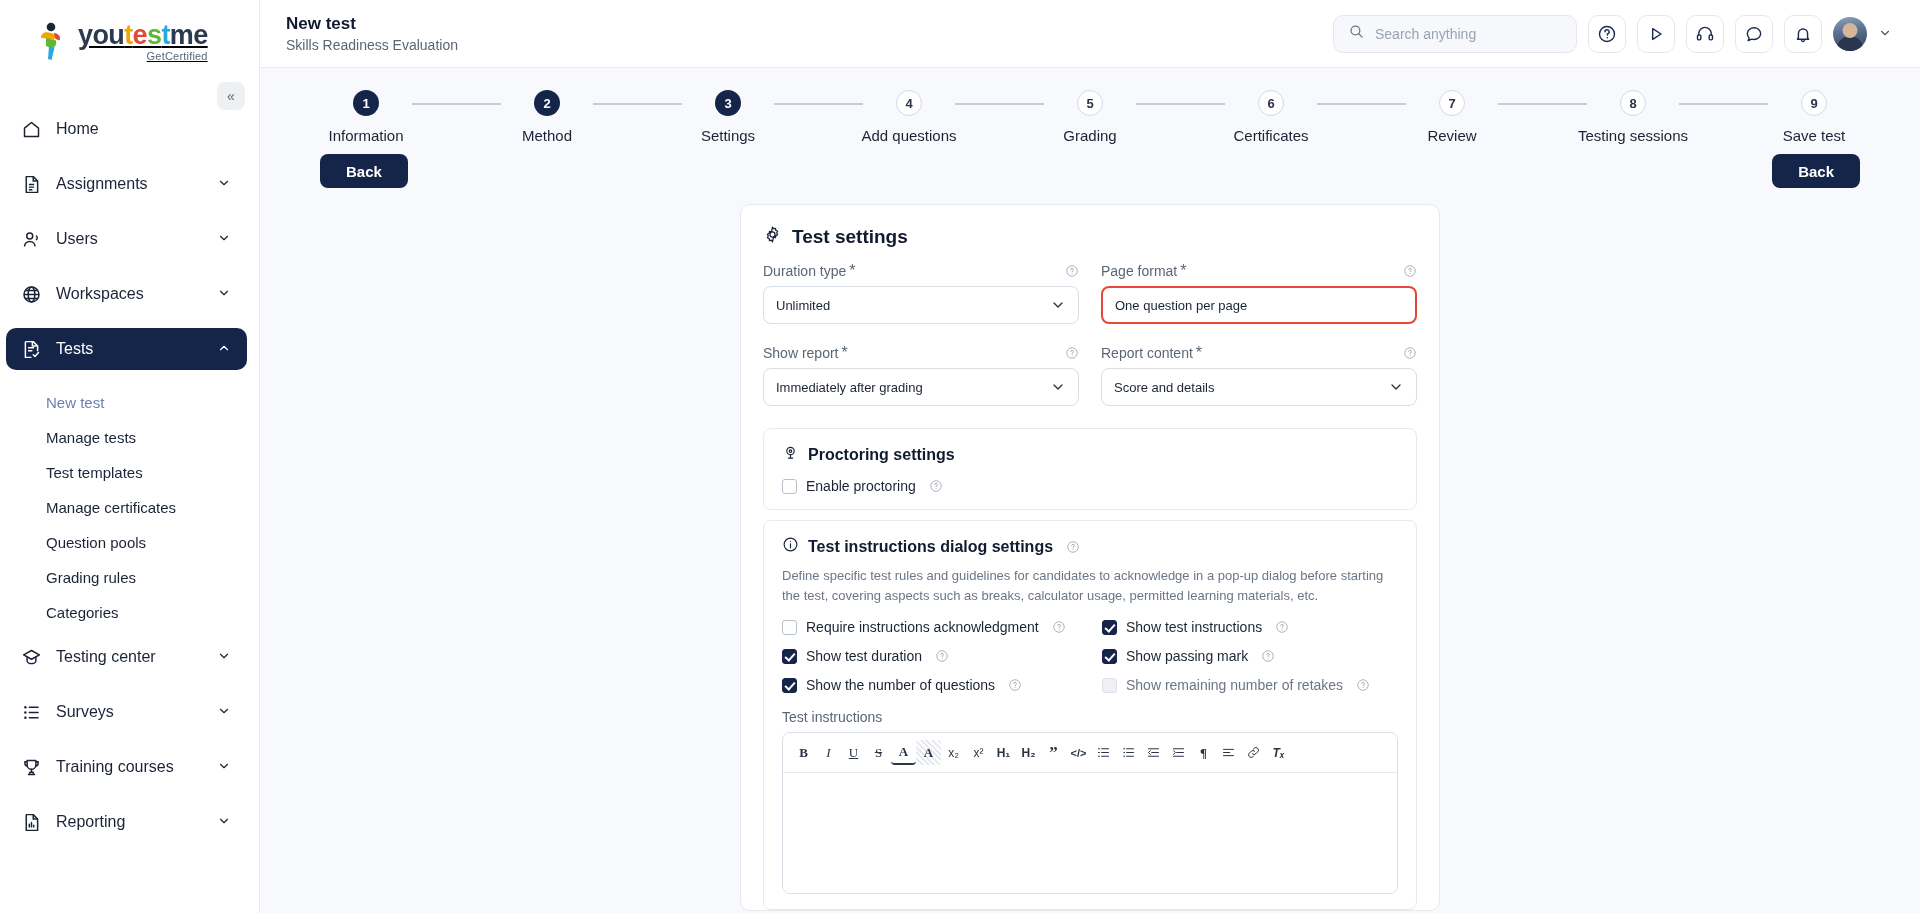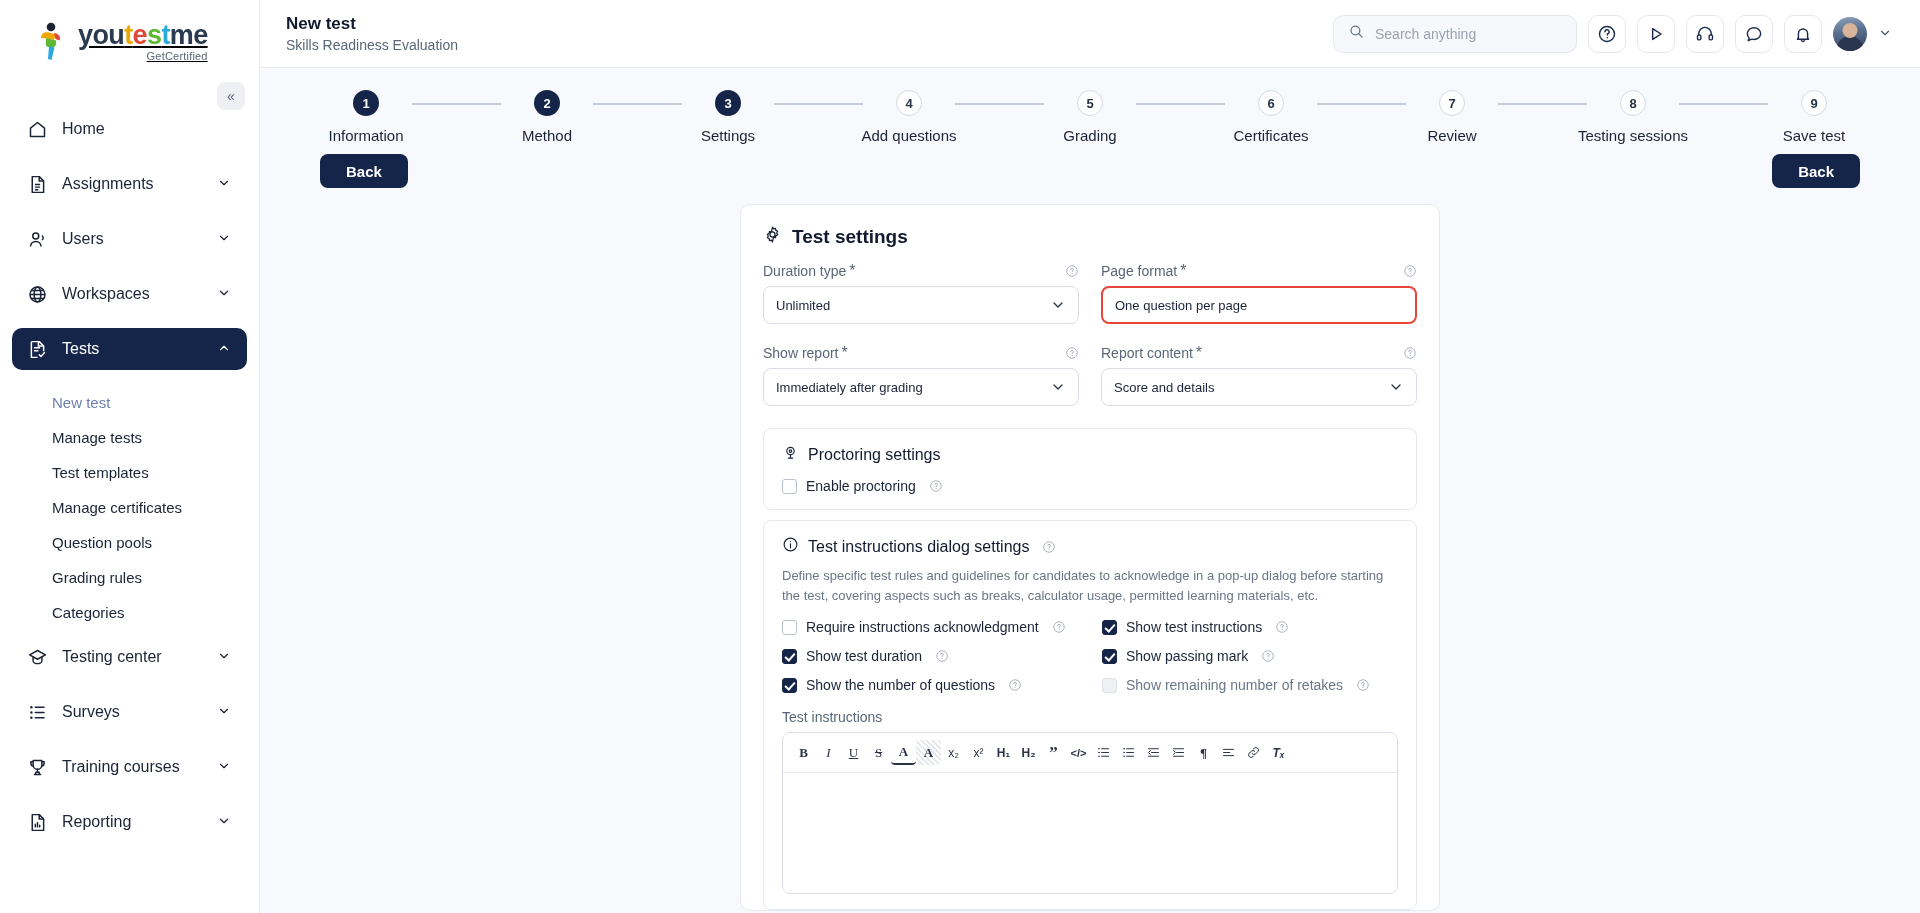--- a/index.html
+++ b/index.html
@@ -29,21 +29,21 @@
   .logo-word .c5 { color: #2aa9df; }
   .logo-word .c6 { color: #2b3a4f; }
   .logo-sub { font-size: 11px; color: #5a6676; margin-top: 1px; letter-spacing: .2px; align-self: flex-end; }
   .collapse-btn {
     position: absolute; right: 14px; top: 82px;
     width: 28px; height: 28px; border-radius: 8px;
     background: #eef0f4; color: #5a6676;
     display: flex; align-items: center; justify-content: center;
     font-size: 14px; cursor: pointer;
   }
-  .nav { padding: 22px 12px 0 12px; }
+  .nav { padding: 22px 12px 0 6px; }
   .nav-item {
     display: flex; align-items: center; gap: 14px;
     height: 42px; padding: 0 14px; border-radius: 10px;
     color: #1b2436; font-size: 16px; cursor: pointer; margin-bottom: 13px;
     position: relative;
   }
   .nav-item .ico { width: 22px; height: 22px; flex: 0 0 22px; display: flex; align-items: center; justify-content: center; }
   .nav-item .ico svg { width: 21px; height: 21px; stroke: #1b2436; fill: none; stroke-width: 1.7; }
   .nav-item.active { background: #152449; color: #ffffff; }
   .nav-item.active .ico svg { stroke: #ffffff; }
@@ -144,21 +144,21 @@
   .select.highlight { border: 2px solid #e8463a; }
   .select .val { flex: 1; }
   .select .dd svg { width: 16px; height: 16px; stroke: #2b3446; fill: none; stroke-width: 2; display:block; }
 
   
   .panel {
     border: 1px solid #e6e9ee; border-radius: 8px; padding: 15px 18px; margin-top: 10px;
   }
   .panel-head { display: flex; align-items: center; gap: 9px; }
   .panel-head svg.lead { width: 17px; height: 17px; stroke: #1b2436; fill: none; stroke-width: 1.6; }
-  .panel-title { font-size: 16px; font-weight: 400; color: #111a2e; }
+  .panel-title { font-size: 16px; font-weight: 700; color: #111a2e; }
   .panel-desc { font-size: 13px; color: #6b7686; line-height: 1.55; margin-top: 9px; }
 
   .cb-row { display: flex; align-items: center; gap: 9px; margin-top: 13px; }
   .cb {
     width: 15px; height: 15px; border-radius: 3px; border: 1.5px solid #b9c1cd;
     background: #fff; flex: 0 0 15px; cursor: pointer; position: relative;
   }
   .cb.checked { background: #152449; border-color: #152449; }
   .cb.checked::after {
     content:""; position:absolute; left:4px; top:1px; width:4px; height:8px;

